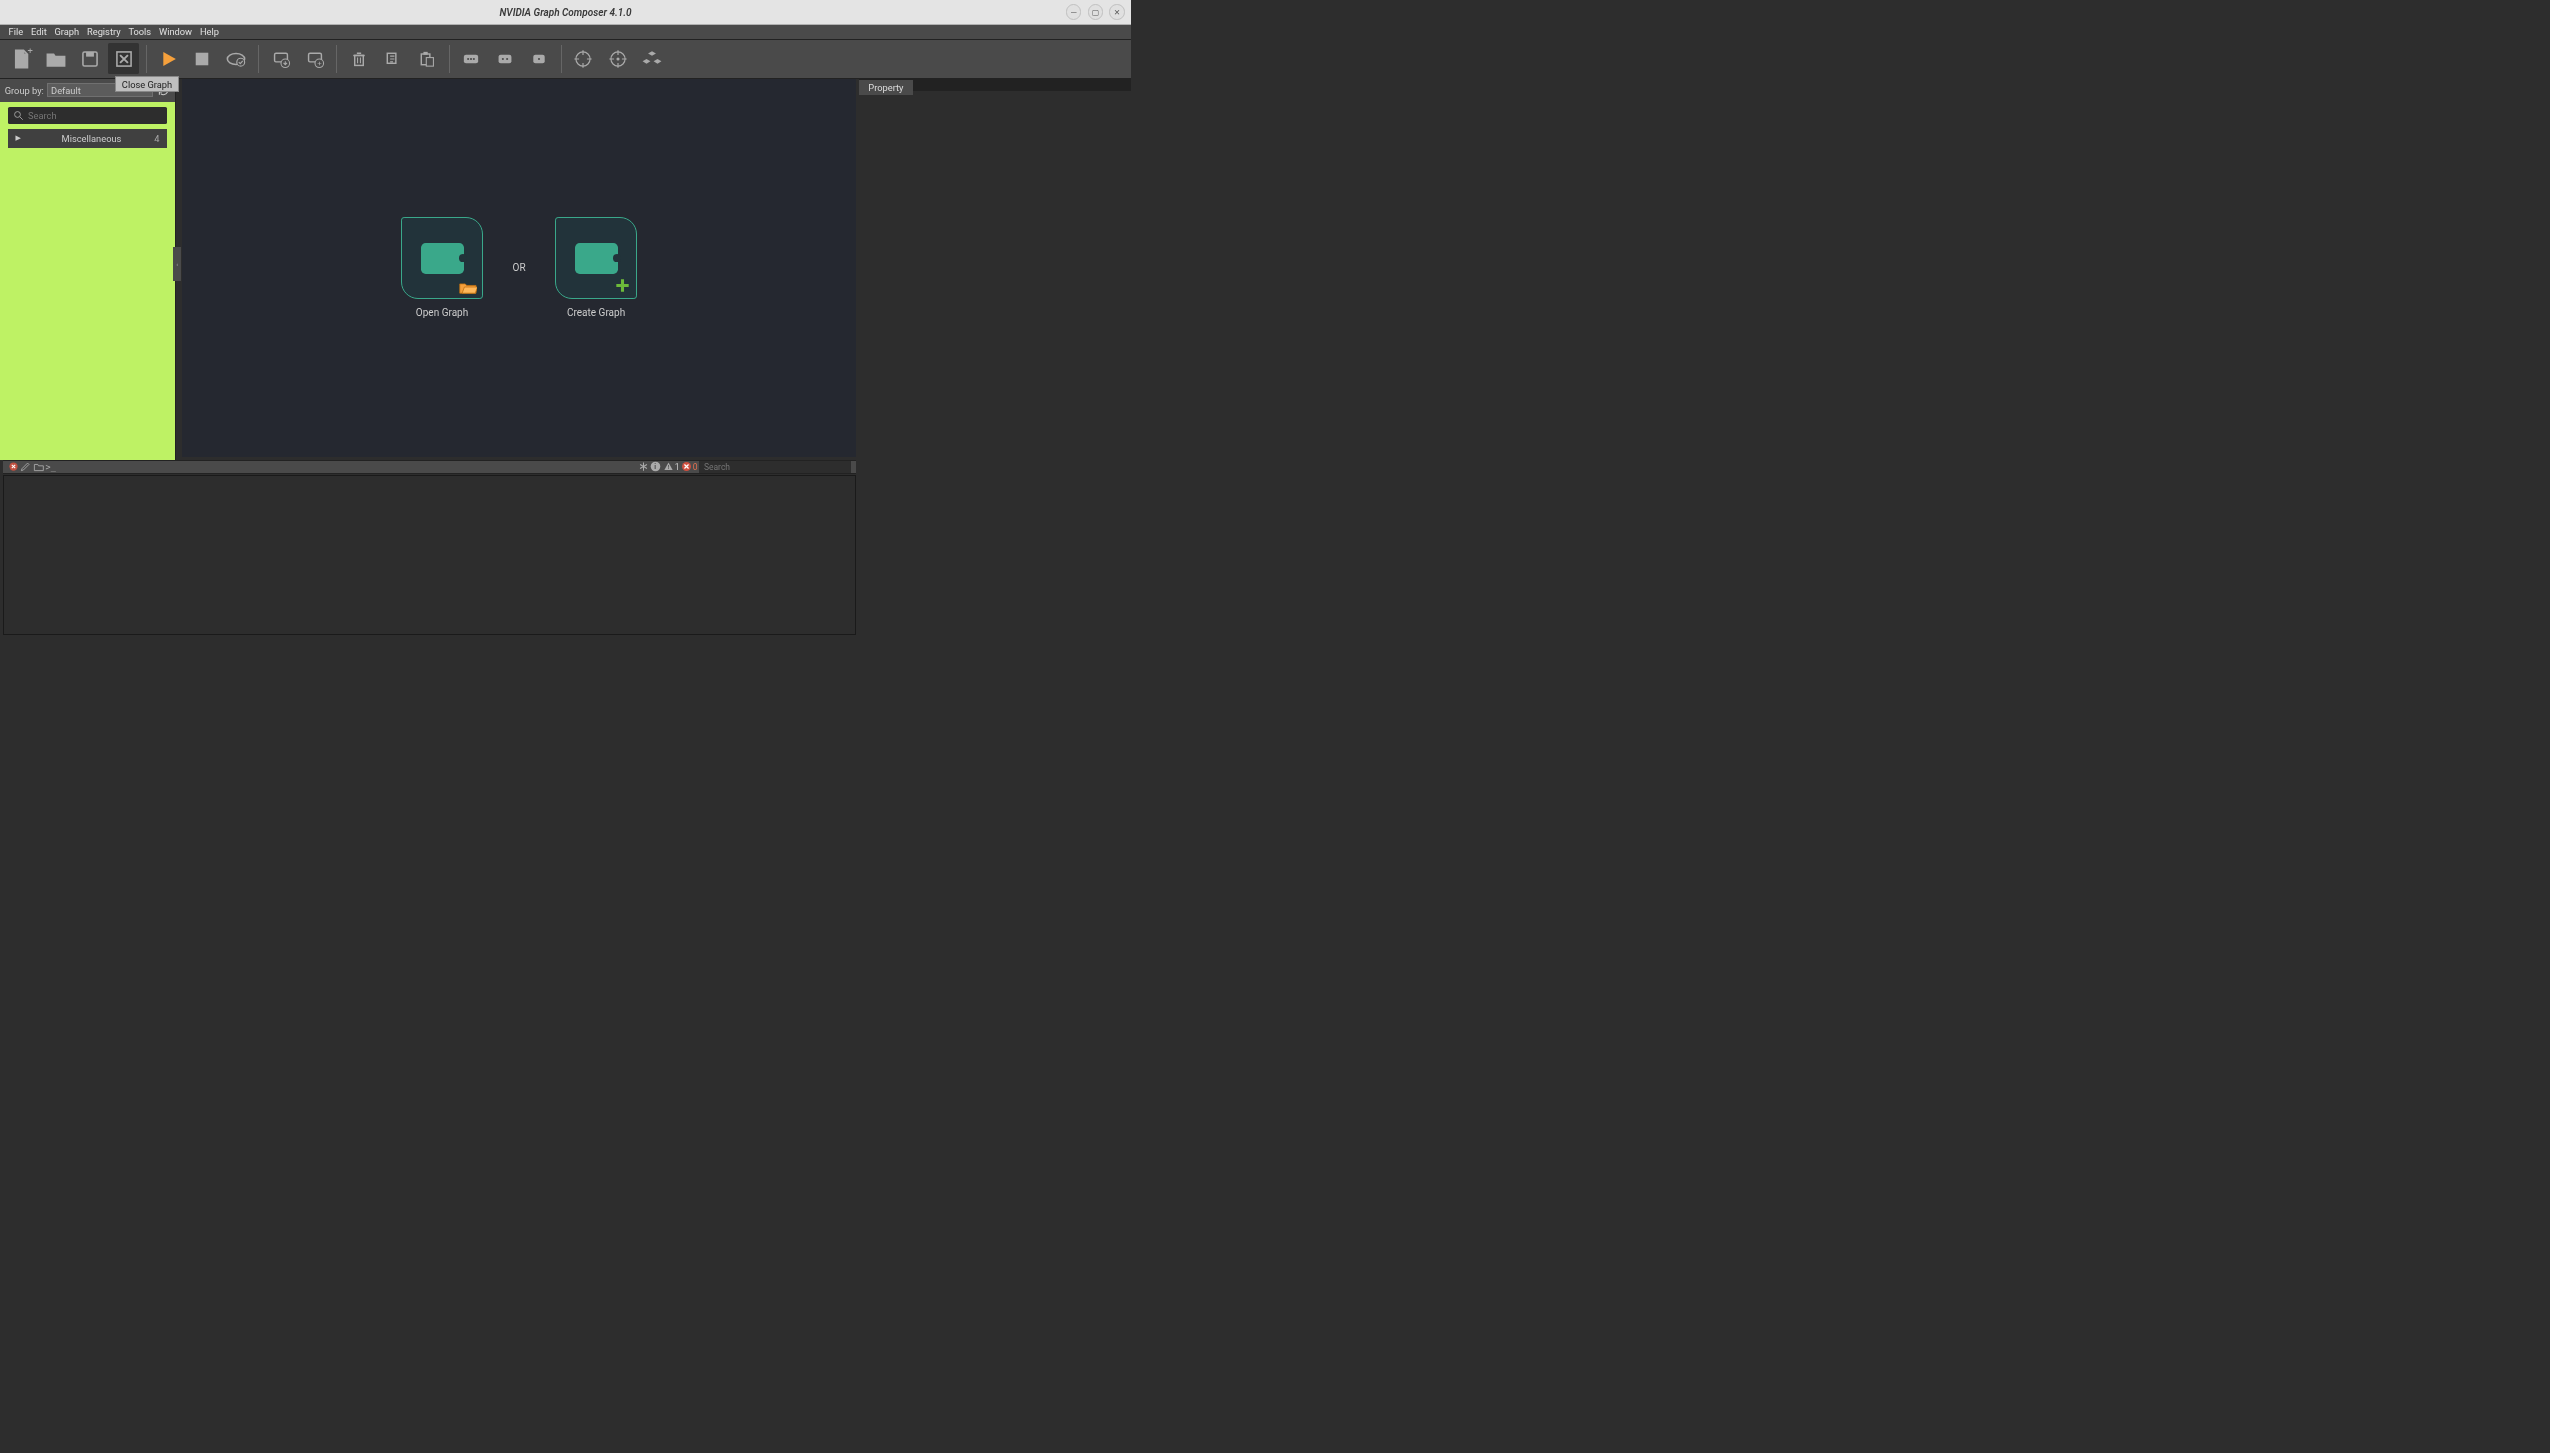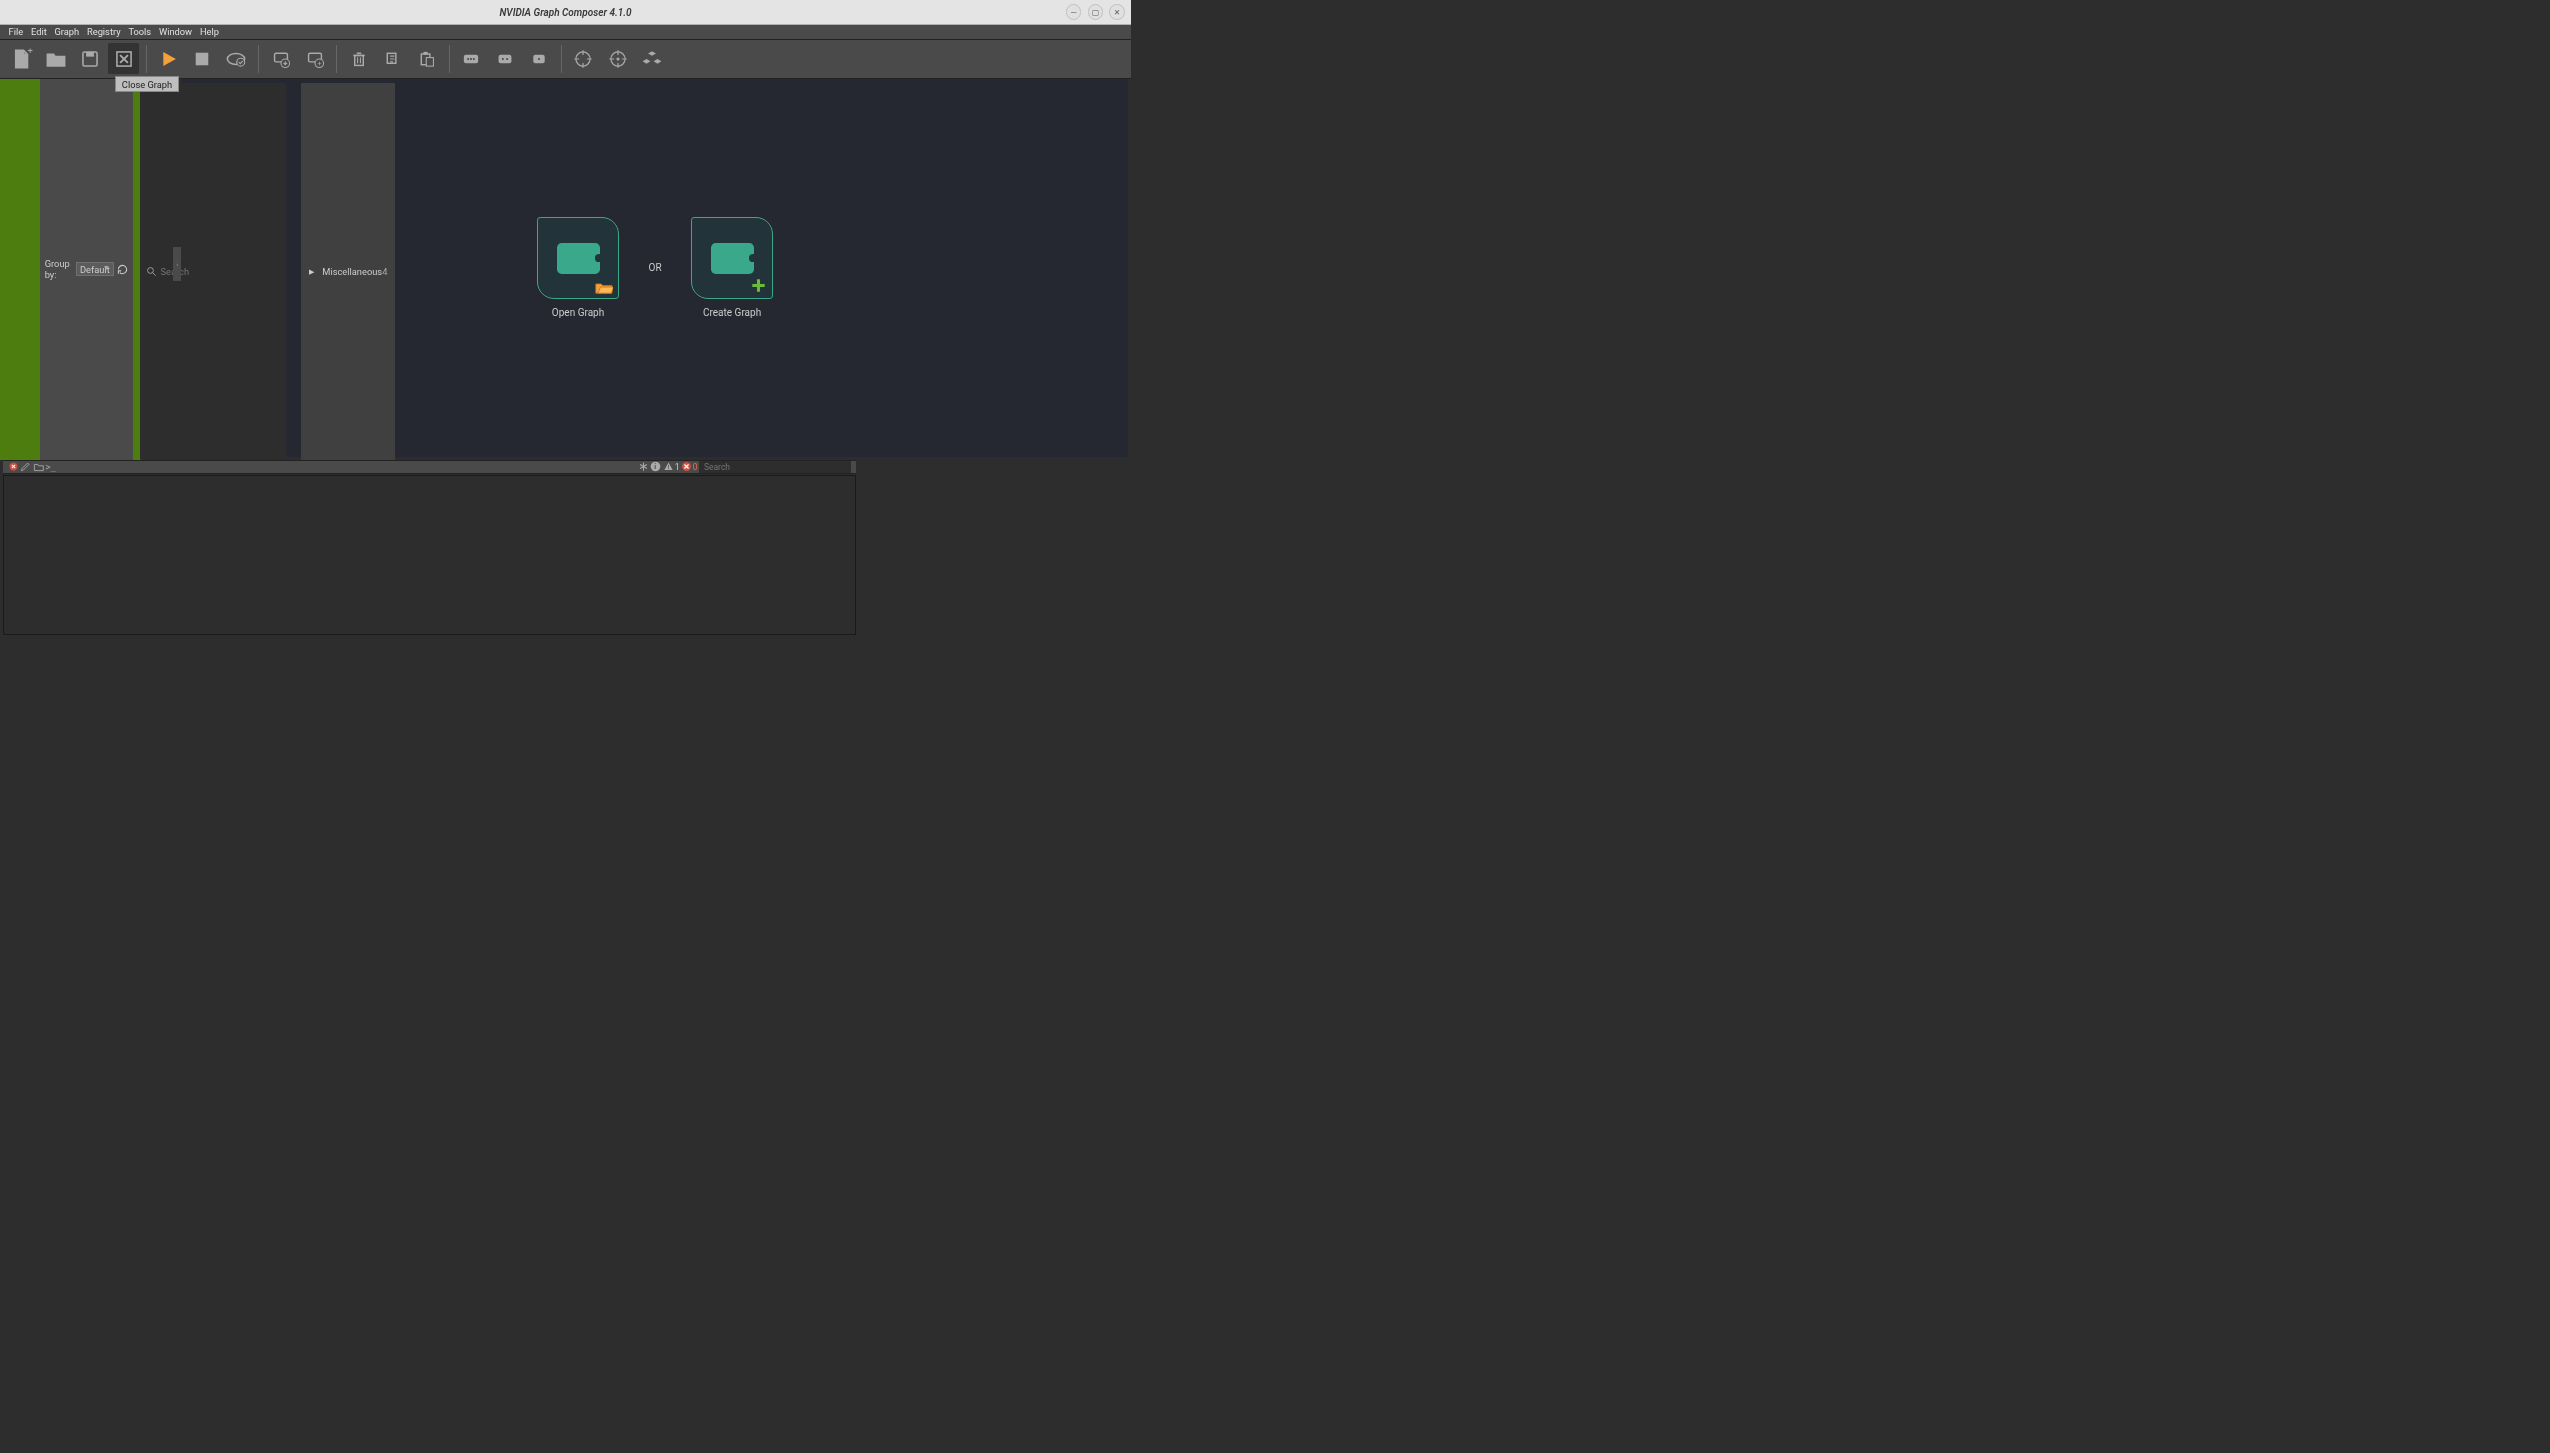--- a/index.html
+++ b/index.html
@@ -17,21 +17,21 @@
 
 
 .toolbar { height: 39px; background: #4a4a4a; display: flex; align-items: center; padding: 0 6.2px; gap: 3.1px; border-bottom: 0.8px solid #222; }
 .tool-btn { width: 31px; height: 31px; display: flex; align-items: center; justify-content: center; cursor: pointer; border-radius: 1.6px; position: relative; }
 .tool-btn.active { background: #333; justify-content: center; }
 .tool-sep { width: 0.8px; height: 28px; background: #666; margin: 0 3.1px; }
 .tooltip { position: absolute; top: 33px; left: 6.2px; background: #bfbfbf; color: #222; font-size: 9.3px; padding: 1.6px 6.2px; white-space: nowrap; z-index: 100; border: 0.8px solid #888; }
 
 
 .content { display: flex; height: 381px; background: #2d2d2d; }
-.sidebar { width: 176px; background: #4d7c0f; display: flex; flex-direction: row; border-right: 0.8px solid #222; position: relative; padding-left: 40px; }
+.sidebar { width: 176px; background: #bef264; display: flex; flex-direction: column; border-right: 0.8px solid #222; position: relative; }
 .groupby { display: flex; align-items: center; padding: 4.7px 4.7px; gap: 3.1px; background: #4a4a4a; }
 .groupby-label { color: #ccc; font-size: 9.3px; }
 .groupby-select { flex: 1; background: #5c5c5c; color: #ccc; border: 0.8px solid #707070; font-size: 9.3px; padding: 0.8px 3.1px; height: 14px; position: relative; }
 .groupby-select::after { content: "▼"; position: absolute; right: 3.1px; top: 0.8px; color: #aaa; font-size: 7px; }
 .refresh-btn { width: 14px; height: 14px; display: flex; align-items: center; justify-content: center; cursor: pointer; color: #ccc; }
 .search-box { margin: 4.7px 7.8px 0 7.8px; background: #2d2d2d; display: flex; align-items: center; padding: 3.1px 6.2px; border-radius: 1.6px; }
 .search-box input { background: transparent; border: none; color: #ccc; font-size: 9.3px; flex: 1; outline: none; }
 .tree-item { display: flex; align-items: center; padding: 3.9px 7.8px; color: #ccc; font-size: 9.3px; cursor: pointer; background: #404040; margin: 4.7px 7.8px 0 7.8px; }
 .tree-item .chevron { margin-right: 7.8px; font-size: 7px; }
 .tree-item .label { flex: 1; text-align: center; }
@@ -256,20 +256,25 @@
         <div class="tile-icon-inner"></div>
         <svg class="tile-sub" width="17" height="17" viewBox="0 0 22 22">
               <path d="M11 3 v16 M3 11 h16" stroke="#6dbb3a" stroke-width="4"></path>
             </svg>
       </div>
       <span class="tile-label">Create Graph</span>
     </div>
   </div>
 </div>
 
+<div class="property-panel">
+  <div class="property-tab-bar">
+    <span class="property-tab">Property</span>
+  </div>
+</div>
 </div>
 
 <div style="display:flex;">
 <div style="flex:1;">
 <div class="console-bar" style="margin:0 3.1px;">
   <div class="console-icons-left">
     <svg width="11" height="11" viewBox="0 0 16 16">
             <circle cx="8" cy="8" r="6" fill="#c05040"></circle>
             <path d="M5.5 5.5 l5 5 M10.5 5.5 l-5 5" stroke="#fff" stroke-width="1.5"></path>
           </svg>

